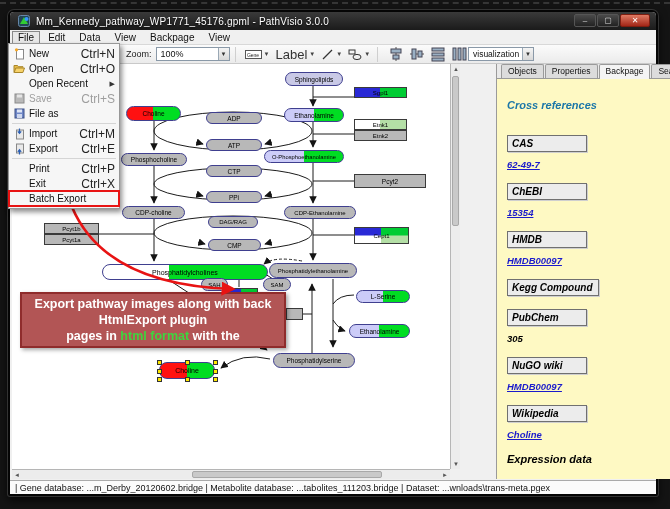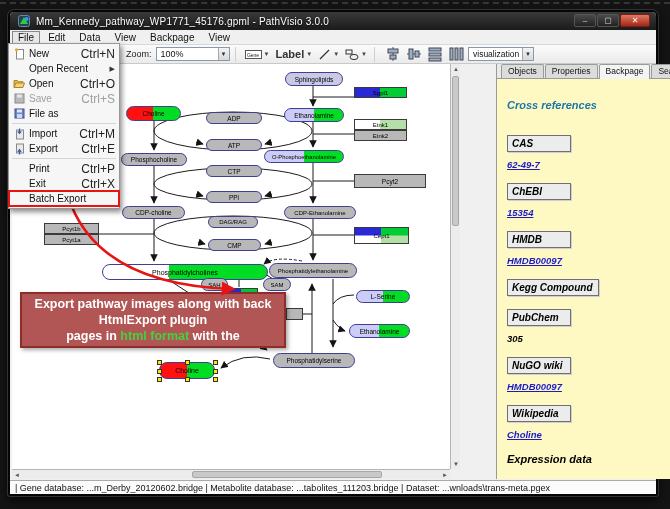--- a/index.html
+++ b/index.html
@@ -53,21 +53,21 @@
   .sb-arrow { position:absolute; font-size:6px; color:#555; width:10px; height:10px; text-align:center; line-height:10px; }
 
   #rightpanel { position:absolute; left:450px; top:52px; width:196px; height:415px; background:#e9e9e9; border-left:1px solid #9a9a9a;margin-left:36px; }
   #tabs { position:absolute; left:0; top:0; width:100%; height:15px; border-bottom:1px solid #9a9a9a; display:flex; align-items:flex-end; padding-left:4px; }
   .tab { font-size:8.5px; color:#111; background:#dcdcdc; border:1px solid #9a9a9a; border-bottom:none;
          padding:1px 6px 2px 6px; margin-right:1px; border-radius:2px 2px 0 0; }
   .tab.active { background:#f4f4f4; padding-bottom:3px; position:relative; top:1px; }
   #panel-content { position:absolute; left:0; top:15px; width:183px; height:400px; background:#fef9c3; overflow:hidden; padding:6px 0 6px 10px;font-style:italic; }
   #xref-heading { color:#1b76a8; font-weight:700; font-size:11px; margin:14px 0 24px 0; }
   .xref { margin-bottom:13px; }
-  .xref-head { display:block; width:64px; background:#ececec; border:1px solid #707070; font-weight:700;
+  .xref-head { display:block; width:80px; background:#ececec; border:1px solid #707070; font-weight:700;
                font-size:10px; color:#000; padding:2px 4px; margin-bottom:7px; box-shadow:1px 1px 0 #cfcfcf; }
   .xref-head.wide { width:92px; }
   .xref-val { font-size:9.5px; font-weight:700; color:#000; }
   .xref-val.link { color:#1a1acc; text-decoration:underline; }
   #expr-heading { font-size:11px; font-weight:700; color:#000; margin-top:4px; }
   #panel-vscroll { position:absolute; right:0; top:15px; width:12px; height:400px; background:#ececec; border-left:1px solid #b5b5b5; }
 
   #statusbar { position:absolute; left:0; top:468px; width:100%; height:14px; background:#fbfbfb;
                border-top:1px solid #aaa; font-size:9px; color:#111; line-height:14px; padding-left:5px;
                white-space:nowrap; overflow:hidden; }
@@ -138,21 +138,21 @@
       <div class="combo" id="zoom-combo">
         <span class="val">100%</span>
         <span class="dd">▼</span>
       </div>
       <div class="tsep"></div>
       <div class="tool">
         <span class="mini-gene">Gene</span>
         <span class="dd2">▼</span>
       </div>
       <div class="tool">
-        <span style="font-size:11px;font-weight:bold;">Label</span>
+        <span style="font-size:13px;">Label</span>
         <span class="dd2">▼</span>
       </div>
       <div class="tool">
         <svg width="13" height="13" viewBox="0 0 13 13">
             <line x1="2" y1="11" x2="11" y2="2" stroke="#333" stroke-width="1.3"></line>
           </svg>
         <span class="dd2">▼</span>
       </div>
       <div class="tool">
         <svg width="14" height="13" viewBox="0 0 14 13">
@@ -343,33 +343,33 @@
       <span class="ic">
         <svg width="11" height="12" viewBox="0 0 11 12">
             <rect x="2.5" y="1.5" width="7" height="9.5" fill="#fff" stroke="#888"></rect>
             <circle cx="2.5" cy="1.8" r="1.6" fill="#f5a623"></circle>
           </svg>
       </span>
       <span class="lbl">New</span>
       <span class="sc">Ctrl+N</span>
     </div>
     <div class="mi">
+      <span class="ic">
+        <svg width="12" height="11" viewBox="0 0 12 11">
+            <path d="M1,9.5 V2.5 H4.5 l1,1.2 H10 V4.5" fill="#e8bc4a" stroke="#a8862a"></path>
+            <path d="M1.2,9.5 L2.8,5 H11.5 L9.9,9.5 z" fill="#f7d26a" stroke="#a8862a"></path>
+          </svg>
+      </span>
+      <span class="lbl">Open</span>
+      <span class="sc">Ctrl+O</span>
+    </div>
+    <div class="mi">
       <span class="ic"></span>
       <span class="lbl">Open Recent</span>
       <span class="sub">▶</span>
-    </div>
-    <div class="mi">
-      <span class="ic">
-        <svg width="12" height="11" viewBox="0 0 12 11">
-            <path d="M1,9.5 V2.5 H4.5 l1,1.2 H10 V4.5" fill="#e8bc4a" stroke="#a8862a"></path>
-            <path d="M1.2,9.5 L2.8,5 H11.5 L9.9,9.5 z" fill="#f7d26a" stroke="#a8862a"></path>
-          </svg>
-      </span>
-      <span class="lbl">Open</span>
-      <span class="sc">Ctrl+O</span>
     </div>
     <div class="mi disabled">
       <span class="ic">
         <svg width="11" height="11" viewBox="0 0 11 11">
             <rect x="1" y="1" width="9" height="9" fill="#b9b9b9" stroke="#8a8a8a"></rect>
             <rect x="3" y="1.5" width="5" height="3" fill="#e5e5e5"></rect>
           </svg>
       </span>
       <span class="lbl">Save</span>
       <span class="sc">Ctrl+S</span>

